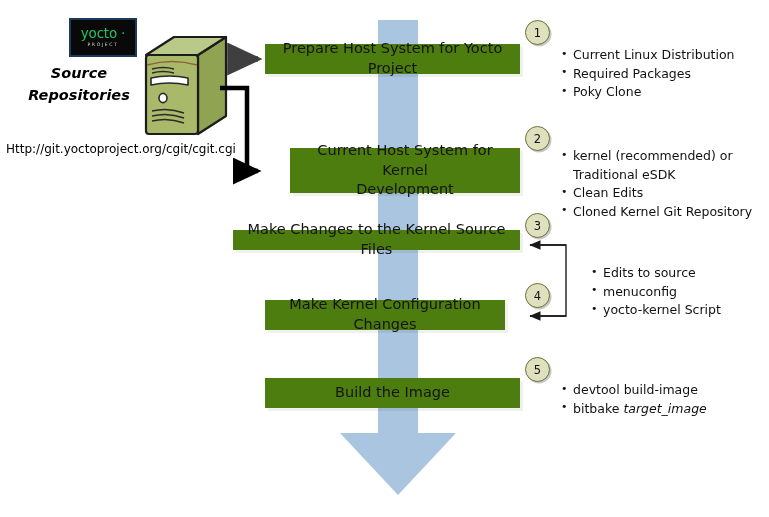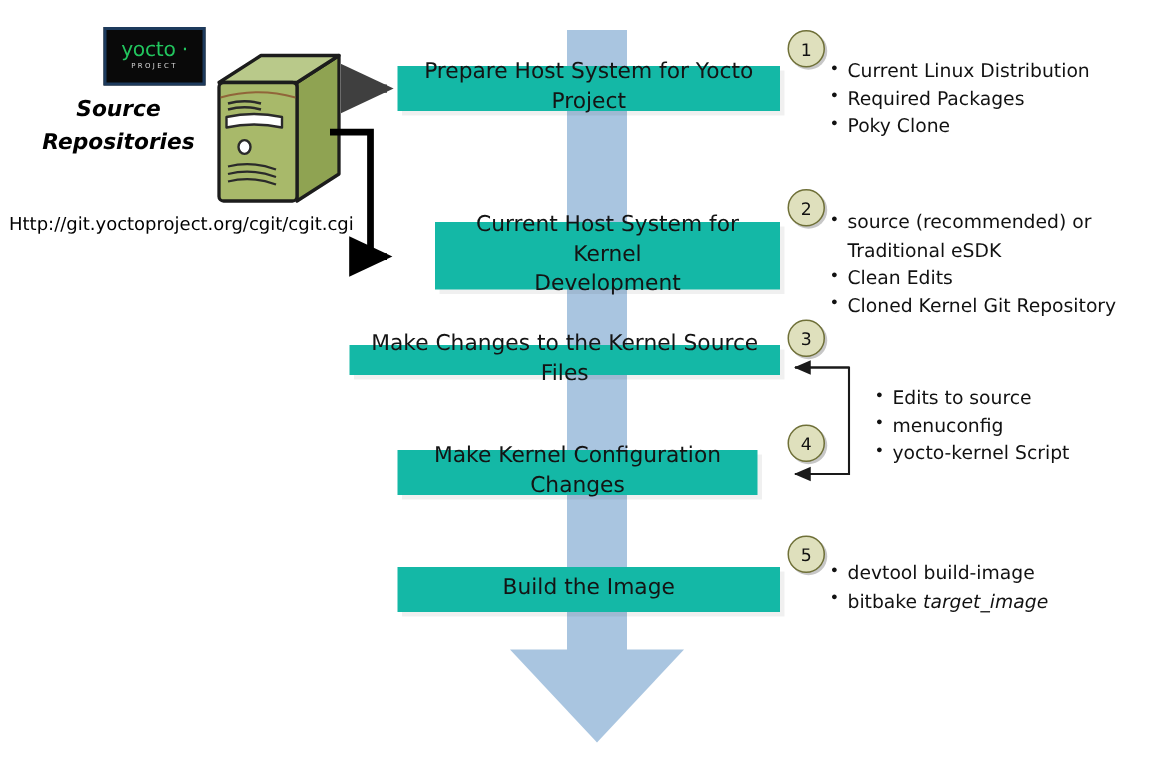--- a/index.html
+++ b/index.html
@@ -102,21 +102,21 @@
     left: 0;
     top: 0;
     width: 769px;
     height: 517px;
     pointer-events: none;
   }
 
   
   .pbox {
     position: absolute;
-    background: #14b8a6;
+    background: #4d7c0f;
     box-shadow: 3px 3px 0 rgba(0,0,0,0.06);
     display: flex;
     align-items: center;
     justify-content: center;
     text-align: center;
     font-size: 14.5px;
     color: #141414;
     line-height: 1.35;
     box-sizing: border-box;
     padding: 0 10px;
@@ -149,21 +149,21 @@
   #circle5 { left: 525px; top: 357px; }
 
   
   .bullets {
     position: absolute;
     font-size: 12.5px;
     line-height: 1.48;
     color: #111;
   }
   .bullets ul {
-    margin: 0;
+    margin: 8px;
     padding: 0;
     list-style: none;
   }
   .bullets li {
     position: relative;
     padding-left: 12px;
     white-space: nowrap;
   }
   .bullets li::before {
     content: "\2022";
@@ -265,21 +265,21 @@
   <ul>
     <li>Current Linux Distribution</li>
     <li>Required Packages</li>
     <li>Poky Clone</li>
   </ul>
 </div>
 
 <div class="bullets" id="bullets2">
   <ul>
     <li>
-      <span>source (recommended) or</span>
+      <span>kernel (recommended) or</span>
       <span class="wrap2">Traditional eSDK</span>
     </li>
     <li>Clean Edits</li>
     <li>Cloned Kernel Git Repository</li>
   </ul>
 </div>
 
 <div class="bullets" id="bullets34">
   <ul>
     <li>Edits to source</li>

